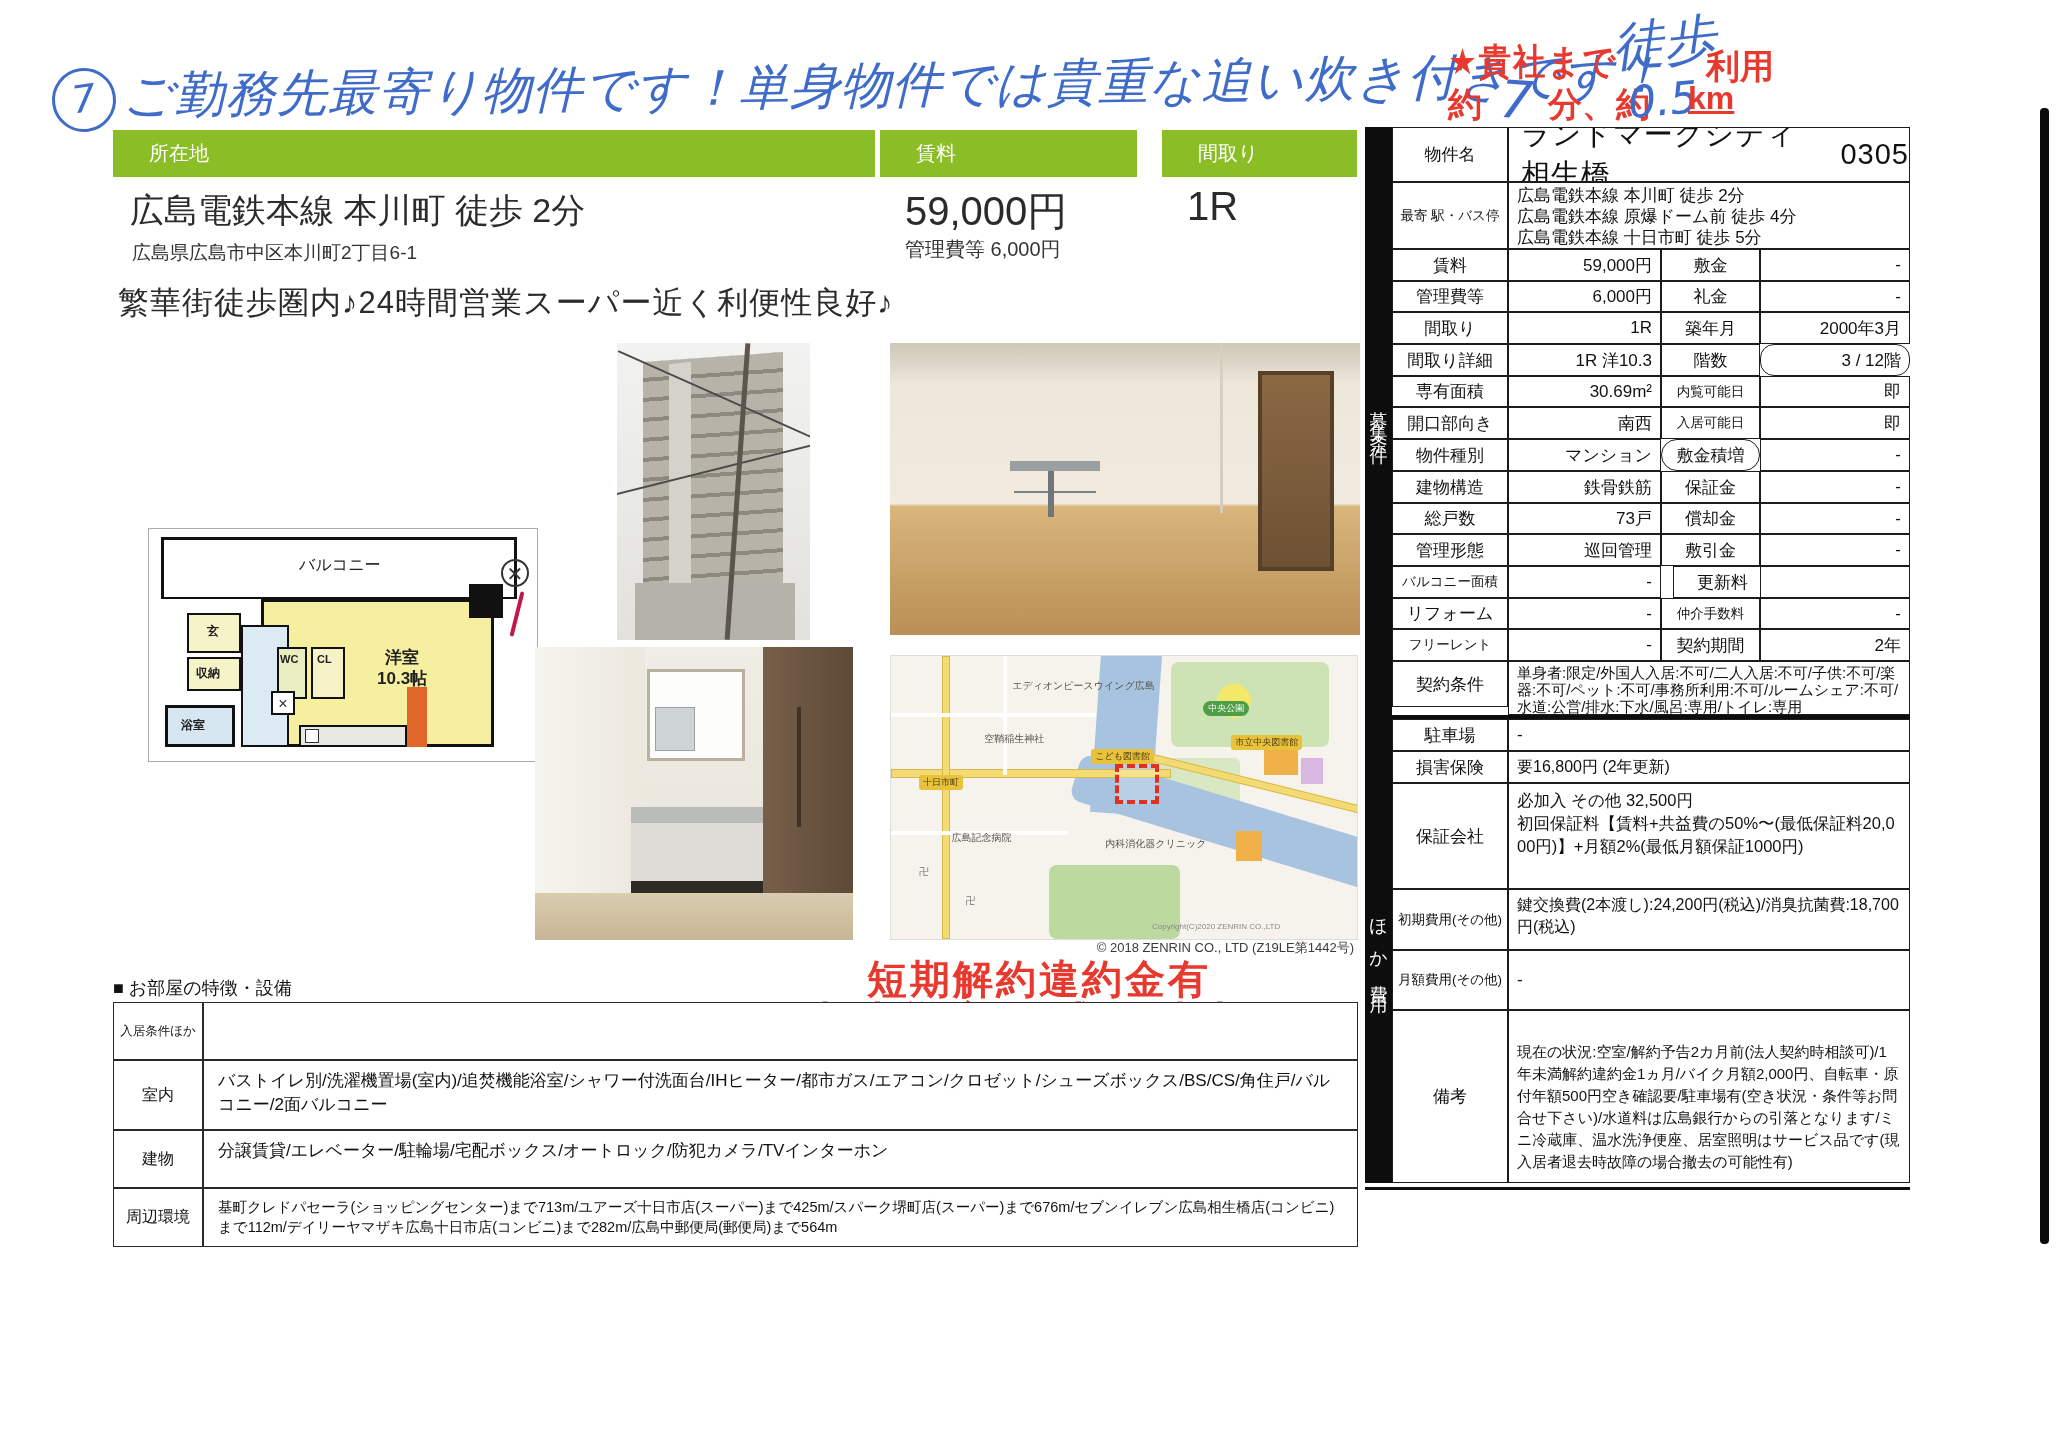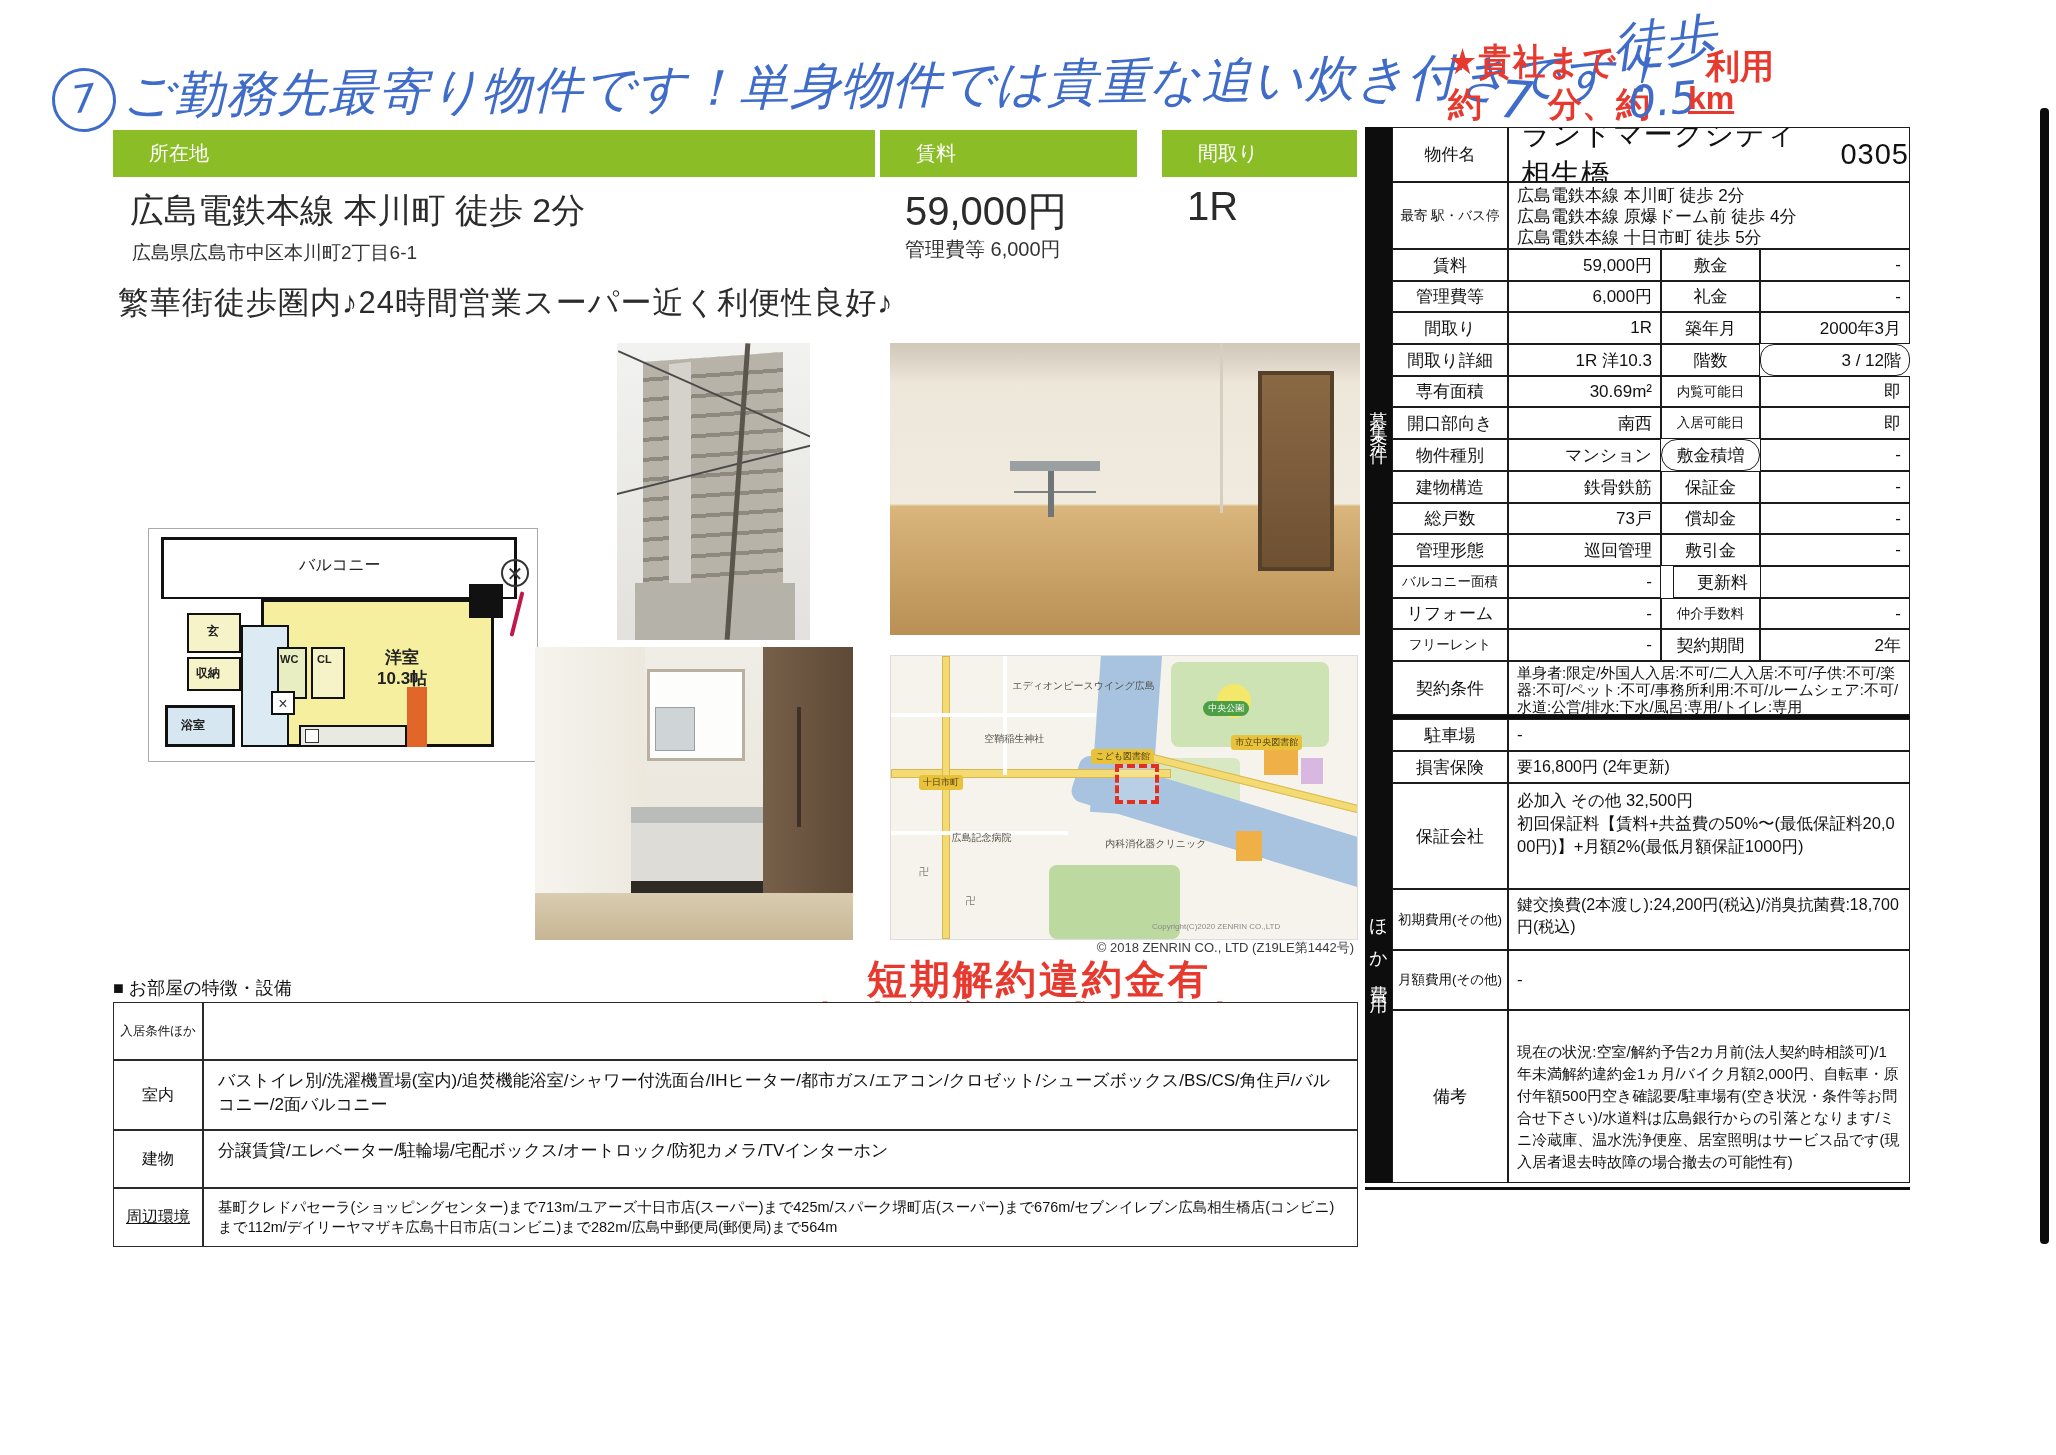--- a/index.html
+++ b/index.html
@@ -265,21 +265,21 @@
       <div class="dt-cell dt-label " style="left: 296px; top: 439px; width: 99px; height: 32px; margin-left: 12px;">更新料</div>
       <div class="dt-cell dt-val-r" style="left: 395px; top: 439px; width: 150px; height: 32px;"></div>
       <div class="dt-cell dt-label " style="left: 27px; top: 471px; width: 116px; height: 31px;">リフォーム</div>
       <div class="dt-cell dt-val-r" style="left: 143px; top: 471px; width: 153px; height: 31px;">-</div>
       <div class="dt-cell dt-label small" style="left: 296px; top: 471px; width: 99px; height: 31px;">仲介手数料</div>
       <div class="dt-cell dt-val-r" style="left: 395px; top: 471px; width: 150px; height: 31px;">-</div>
       <div class="dt-cell dt-label small" style="left: 27px; top: 502px; width: 116px; height: 32px;">フリーレント</div>
       <div class="dt-cell dt-val-r" style="left: 143px; top: 502px; width: 153px; height: 32px;">-</div>
       <div class="dt-cell dt-label " style="left: 296px; top: 502px; width: 99px; height: 32px;">契約期間</div>
       <div class="dt-cell dt-val-r" style="left: 395px; top: 502px; width: 150px; height: 32px;">2年</div>
-      <div class="dt-cell dt-label" style="left: 27px; top: 534px; width: 116px; height: 54px;">契約条件</div>
+      <div class="dt-cell dt-label" style="left: 27px; top: 534px; width: 116px; height: 46px;">契約条件</div>
       <div class="dt-cell dt-val-l" style="left: 143px; top: 534px; width: 402px; height: 54px;;font-size:15px;line-height:17px;padding-top:2px;">単身者:限定/外国人入居:不可/二人入居:不可/子供:不可/楽器:不可/ペット:不可/事務所利用:不可/ルームシェア:不可/水道:公営/排水:下水/風呂:専用/トイレ:専用</div>
       <div class="dt-divider" style="left: 0px; top: 588px; width: 545px; height: 4px;"></div>
       <div class="dt-cell dt-label " style="left: 27px; top: 592px; width: 116px; height: 32px;">駐車場</div>
       <div class="dt-cell dt-val-l" style="left: 143px; top: 592px; width: 402px; height: 32px;;font-size:17px;display:flex;align-items:center;">-</div>
       <div class="dt-cell dt-label " style="left: 27px; top: 624px; width: 116px; height: 32px;">損害保険</div>
       <div class="dt-cell dt-val-l" style="left: 143px; top: 624px; width: 402px; height: 32px;;font-size:16px;line-height:22px;">要16,800円 (2年更新)</div>
       <div class="dt-cell dt-label " style="left: 27px; top: 656px; width: 116px; height: 106px;">保証会社</div>
       <div class="dt-cell dt-val-l" style="left: 143px; top: 656px; width: 402px; height: 106px;;font-size:16.5px;line-height:23px;padding-top:5px;">
         <div>必加入 その他 32,500円</div>
         <div>初回保証料【賃料+共益費の50%〜(最低保証料20,000円)】+月額2%(最低月額保証1000円)</div>
@@ -294,18 +294,18 @@
   <div class="abs" id="dt-bottomline"></div>
 
   <div class="abs" id="features-header">■ お部屋の特徴・設備</div>
   <div class="abs" id="features-table">
       <div class="ft-cell ft-label" style="left: 0px; top: 0px; width: 90px; height: 58px; font-size: 12.5px;">入居条件ほか</div>
       <div class="ft-cell ft-val" style="left: 90px; top: 0px; width: 1155px; height: 58px;"></div>
       <div class="ft-cell ft-label" style="left: 0px; top: 58px; width: 90px; height: 70px;">室内</div>
       <div class="ft-cell ft-val" style="left: 90px; top: 58px; width: 1155px; height: 70px;">バストイレ別/洗濯機置場(室内)/追焚機能浴室/シャワー付洗面台/IHヒーター/都市ガス/エアコン/クロゼット/シューズボックス/BS/CS/角住戸/バルコニー/2面バルコニー</div>
       <div class="ft-cell ft-label" style="left: 0px; top: 128px; width: 90px; height: 58px;">建物</div>
       <div class="ft-cell ft-val" style="left: 90px; top: 128px; width: 1155px; height: 58px;">分譲賃貸/エレベーター/駐輪場/宅配ボックス/オートロック/防犯カメラ/TVインターホン</div>
-      <div class="ft-cell ft-label" style="left: 0px; top: 186px; width: 90px; height: 59px; text-decoration: underline;">周辺環境</div>
+      <div class="ft-cell ft-label" style="left: 0px; top: 186px; width: 90px; height: 59px;">周辺環境</div>
       <div class="ft-cell ft-val" style="left: 90px; top: 186px; width: 1155px; height: 59px; font-size: 14.5px; line-height: 20px;">基町クレドパセーラ(ショッピングセンター)まで713m/ユアーズ十日市店(スーパー)まで425m/スパーク堺町店(スーパー)まで676m/セブンイレブン広島相生橋店(コンビニ)まで112m/デイリーヤマザキ広島十日市店(コンビニ)まで282m/広島中郵便局(郵便局)まで564m</div>
     </div>
 
   <div class="abs" id="scan-edge"></div>
 </div>
 
 </body></html>

